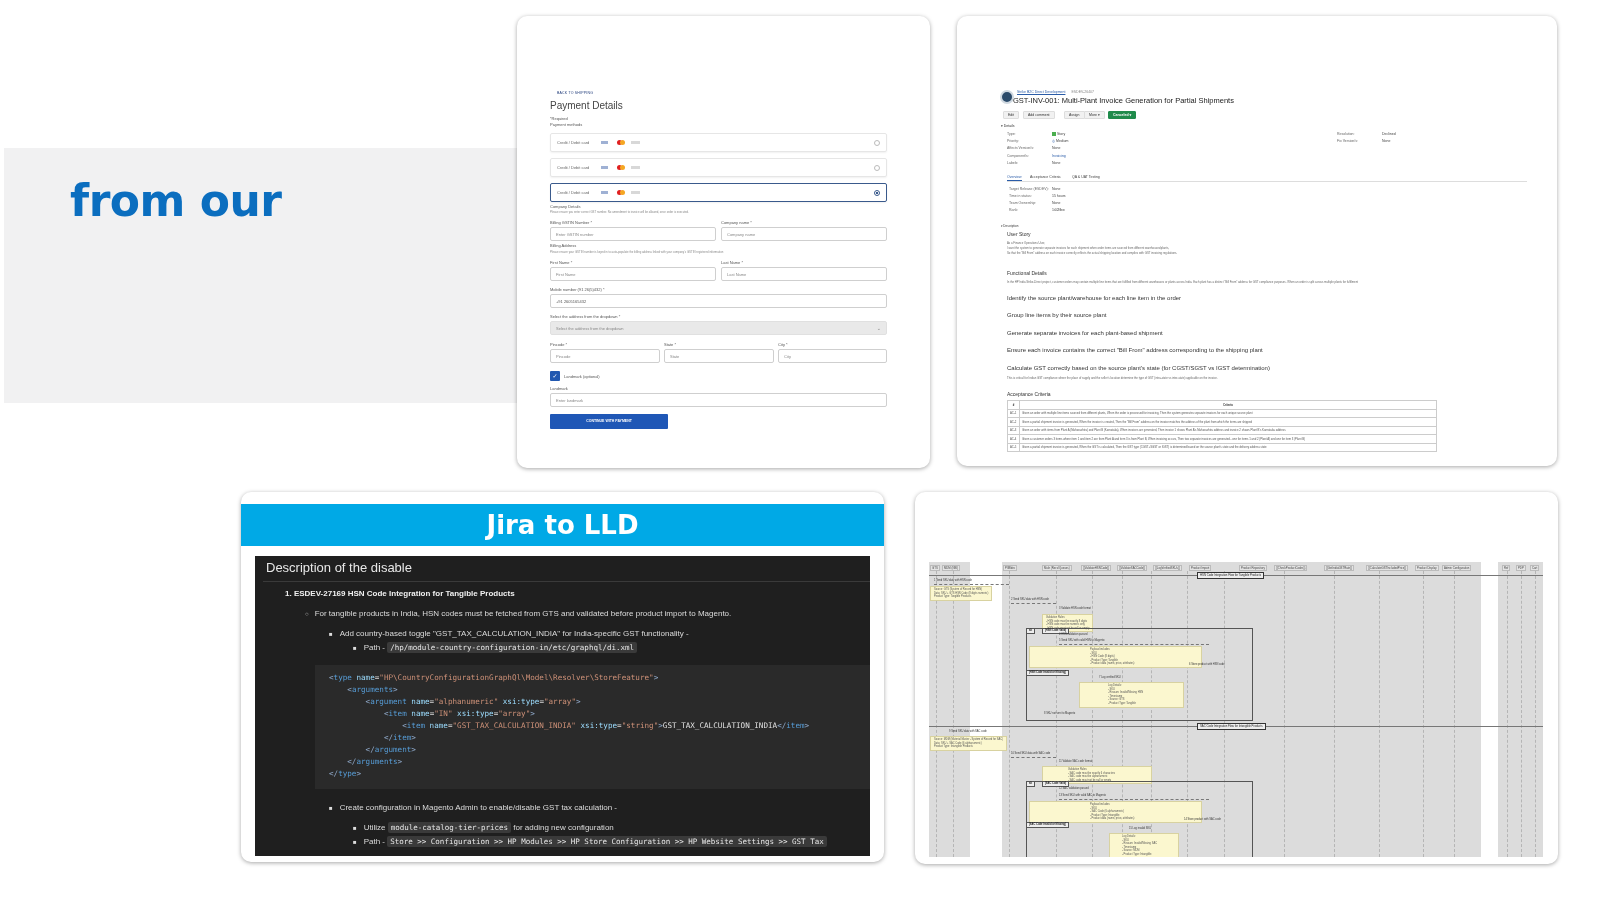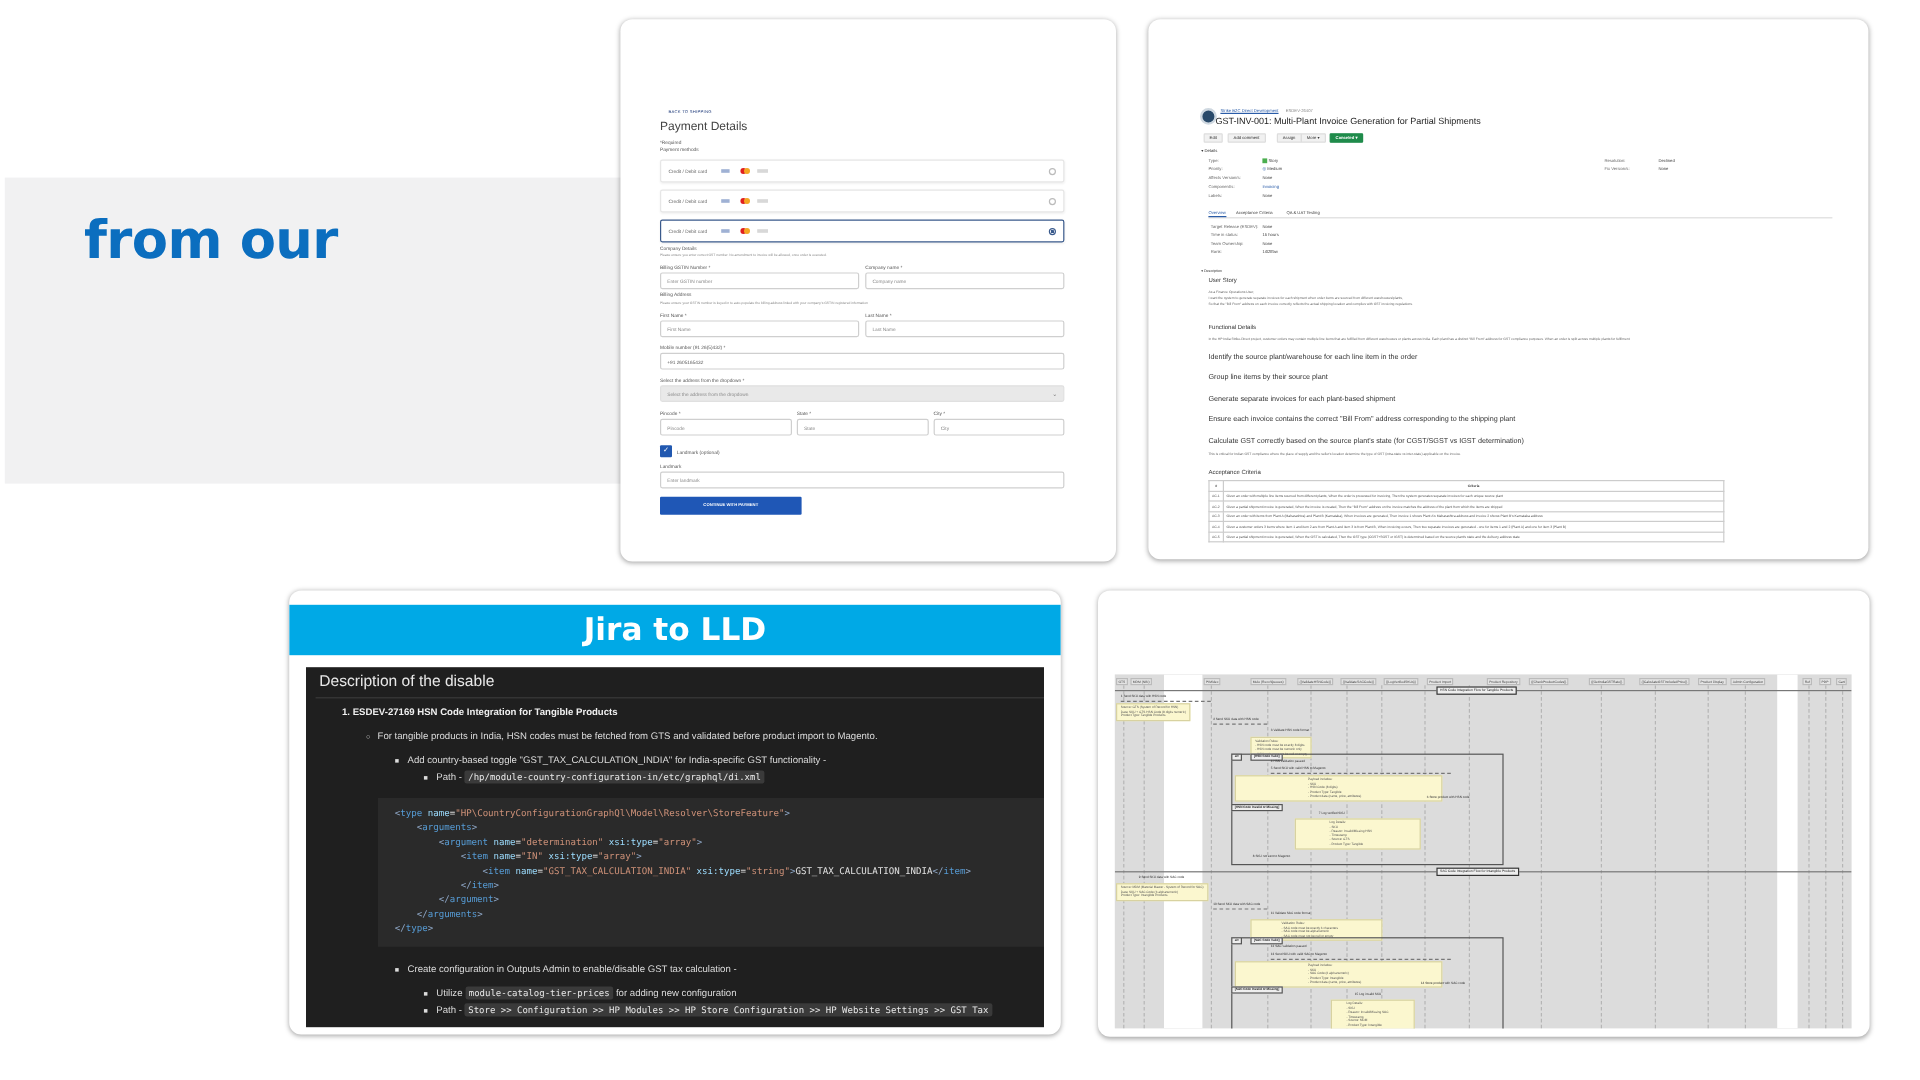--- a/index.html
+++ b/index.html
@@ -275,29 +275,29 @@
     <div class="ll">
       <div class="dh">Description of the disable</div>
       <div class="dh-line"></div>
       <div class="li1">1. ESDEV-27169 HSN Code Integration for Tangible Products</div>
       <div class="txt" style="left:50px;top:53px"><span class="b" style="position:static;margin-right:6px">○</span><span>For tangible products in India, HSN codes must be fetched from GTS and validated before product import to Magento.</span></div>
       <div class="txt" style="left:74px;top:73px"><span style="margin-right:7px;font-size:6px">■</span><span>Add country-based toggle "GST_TAX_CALCULATION_INDIA" for India-specific GST functionality -</span></div>
       <div class="txt" style="left:98px;top:87px"><span style="margin-right:7px;font-size:6px">■</span><span>Path -</span> <code>/hp/module-country-configuration-in/etc/graphql/di.xml</code></div>
 
       <div class="codeblk"><span class="tagb">&lt;</span><span class="tag">type</span> <span class="attr">name</span>=<span class="sval">"<span>HP\CountryConfigurationGraphQl\Model\Resolver\StoreFeature</span>"</span><span class="tagb">&gt;</span>
     <span class="tagb">&lt;</span><span class="tag">arguments</span><span class="tagb">&gt;</span>
-        <span class="tagb">&lt;</span><span class="tag">argument</span> <span class="attr">name</span>=<span class="sval">"<span>determination</span>"</span> <span class="attr">xsi:type</span>=<span class="sval">"<span>array</span>"</span><span class="tagb">&gt;</span>
+        <span class="tagb">&lt;</span><span class="tag">argument</span> <span class="attr">name</span>=<span class="sval">"<span>alphanumeric</span>"</span> <span class="attr">xsi:type</span>=<span class="sval">"<span>array</span>"</span><span class="tagb">&gt;</span>
             <span class="tagb">&lt;</span><span class="tag">item</span> <span class="attr">name</span>=<span class="sval">"<span>IN</span>"</span> <span class="attr">xsi:type</span>=<span class="sval">"<span>array</span>"</span><span class="tagb">&gt;</span>
                 <span class="tagb">&lt;</span><span class="tag">item</span> <span class="attr">name</span>=<span class="sval">"<span>GST_TAX_CALCULATION_INDIA</span>"</span> <span class="attr">xsi:type</span>=<span class="sval">"<span>string</span>"</span><span class="tagb">&gt;</span><span class="ptext">GST_TAX_CALCULATION_INDIA</span><span class="tagb">&lt;/</span><span class="tag">item</span><span class="tagb">&gt;</span>
             <span class="tagb">&lt;/</span><span class="tag">item</span><span class="tagb">&gt;</span>
         <span class="tagb">&lt;/</span><span class="tag">argument</span><span class="tagb">&gt;</span>
     <span class="tagb">&lt;/</span><span class="tag">arguments</span><span class="tagb">&gt;</span>
 <span class="tagb">&lt;/</span><span class="tag">type</span><span class="tagb">&gt;</span></div>
 
-      <div class="txt" style="left:74px;top:247px"><span style="margin-right:7px;font-size:6px">■</span><span>Create configuration in Outputs Admin to enable/disable GST tax calculation -</span></div>
+      <div class="txt" style="left:74px;top:247px"><span style="margin-right:7px;font-size:6px">■</span><span>Create configuration in Magento Admin to enable/disable GST tax calculation -</span></div>
       <div class="txt" style="left:98px;top:267px"><span style="margin-right:7px;font-size:6px">■</span><span>Utilize</span> <code>module-catalog-tier-prices</code> <span>for adding new configuration</span></div>
       <div class="txt" style="left:98px;top:281px"><span style="margin-right:7px;font-size:6px">■</span><span>Path -</span> <code>Store &gt;&gt; Configuration &gt;&gt; HP Modules &gt;&gt; HP Store Configuration &gt;&gt; HP Website Settings &gt;&gt; GST Tax</code></div>
     </div>
   </div>
 </div>
 
 <div class="card" id="card-uml">
   <div class="card-body">
     <div class="um">
       <div class="white" style="left:41px;width:32px"></div>

